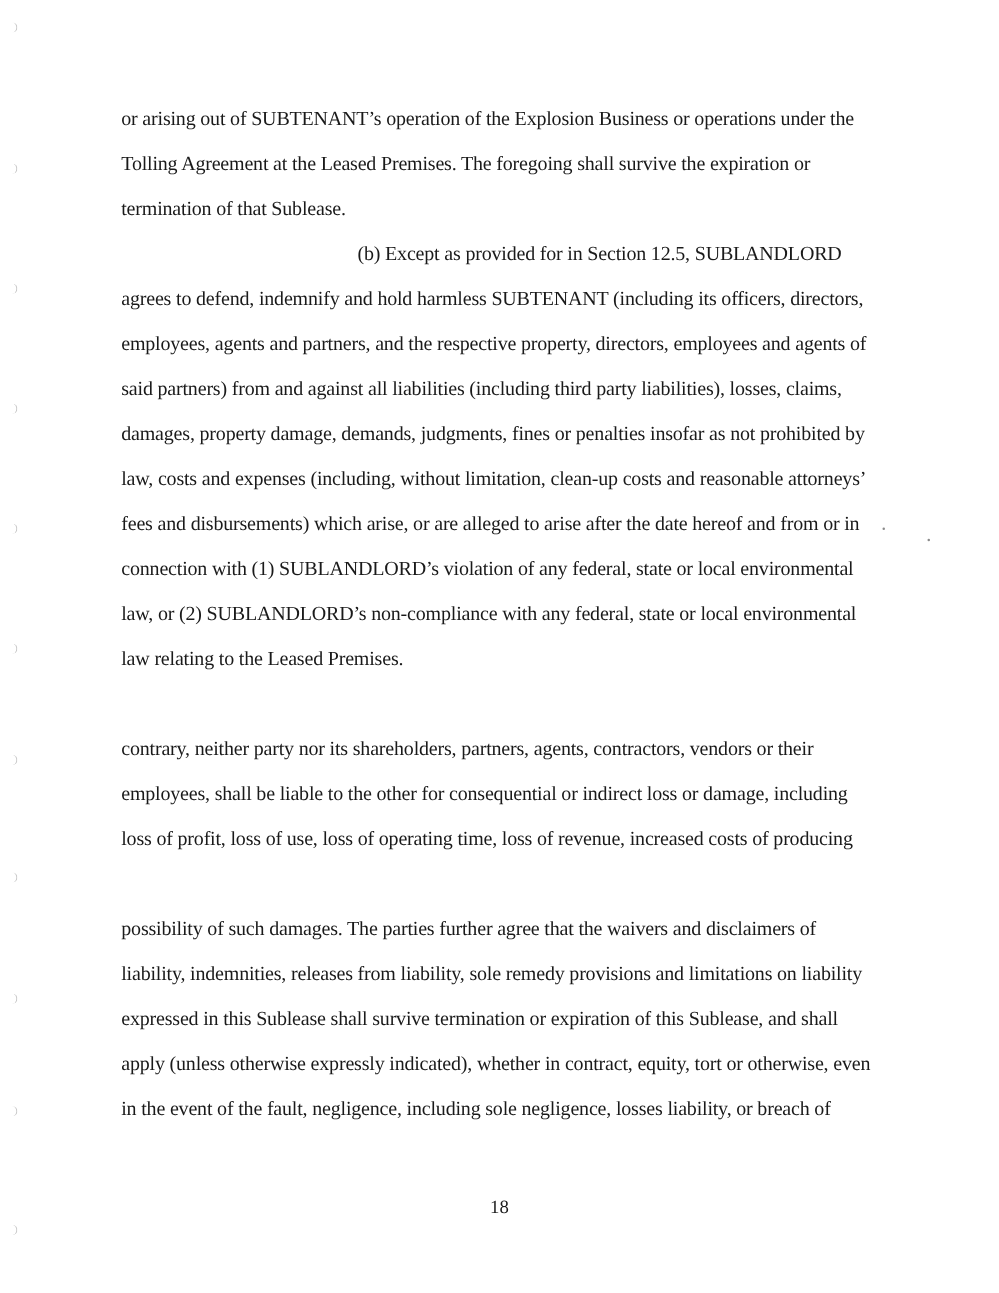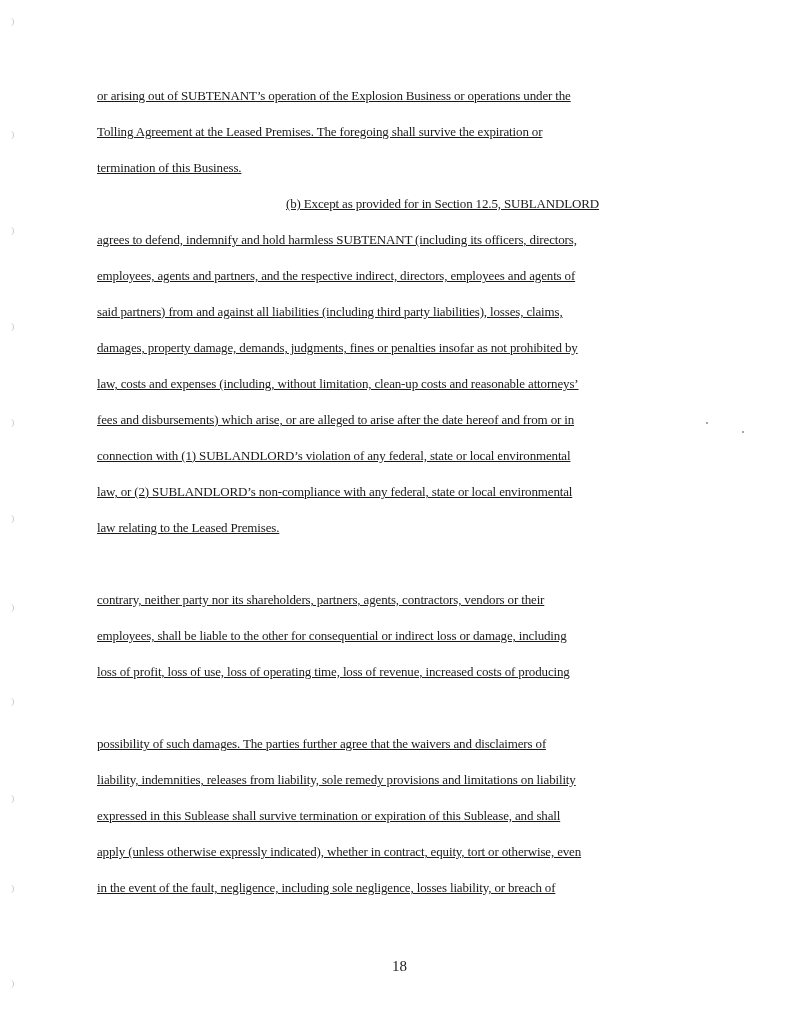--- a/index.html
+++ b/index.html
@@ -13,25 +13,24 @@
       color: #1a1a1a;
     }
     .page {
       position: absolute;
       left: 0; top: 0;
       width: 799px; height: 1034px;
     }
     .line {
       position: absolute;
       left: 97px;
-      font-size: 13px;
+      font-size: 16px;
       line-height: 18px;
       white-space: nowrap;
       letter-spacing: -0.15px;
-      text-decoration: underline;
     }
     .indent-b { left: 286px; }
     .indent-123 { left: 254px; }
     .sec-num { display: inline-block; width: 32px; }
     .page-number {
       position: absolute;
       left: 392px;
       top: 957px;
       font-size: 15px;
       line-height: 18px;
@@ -65,25 +64,25 @@
   <div class="margin-mark" style="top:604px"></div>
   <div class="margin-mark" style="top:698px"></div>
   <div class="margin-mark" style="top:795px"></div>
   <div class="margin-mark" style="top:885px"></div>
   <div class="margin-mark" style="top:980px"></div>
   <div class="speck" style="left:706px;top:422px"></div>
   <div class="speck" style="left:742px;top:431px"></div>
 
   <div class="line" style="top:87px">or arising out of SUBTENANT’s operation of the Explosion Business or operations under the</div>
   <div class="line" style="top:123px">Tolling Agreement at the Leased Premises.  The foregoing shall survive the expiration or</div>
-  <div class="line" style="top:159px">termination of this Business.</div>
+  <div class="line" style="top:159px">termination of that Sublease.</div>
 
   <div class="line indent-b" style="top:195px">(b) Except as provided for in Section 12.5, SUBLANDLORD</div>
   <div class="line" style="top:231px">agrees to defend, indemnify and hold harmless SUBTENANT (including its officers, directors,</div>
-  <div class="line" style="top:267px">employees, agents and partners, and the respective indirect, directors, employees and agents of</div>
+  <div class="line" style="top:267px">employees, agents and partners, and the respective property, directors, employees and agents of</div>
   <div class="line" style="top:303px">said partners) from and against all liabilities (including third party liabilities), losses, claims,</div>
   <div class="line" style="top:339px">damages, property damage, demands, judgments, fines or penalties insofar as not prohibited by</div>
   <div class="line" style="top:375px">law, costs and expenses (including, without limitation, clean-up costs and reasonable attorneys’</div>
   <div class="line" style="top:411px">fees and disbursements) which arise, or are alleged to arise after the date hereof and from or in</div>
   <div class="line" style="top:447px">connection with (1) SUBLANDLORD’s violation of any federal, state or local environmental</div>
   <div class="line" style="top:483px">law, or (2) SUBLANDLORD’s non-compliance with any federal, state or local environmental</div>
   <div class="line" style="top:519px">law relating to the Leased Premises.</div>
 
   <div class="line" style="top:591px">contrary, neither party nor its shareholders, partners, agents, contractors, vendors or their</div>
   <div class="line" style="top:627px">employees, shall be liable to the other for consequential or indirect loss or damage, including</div>

